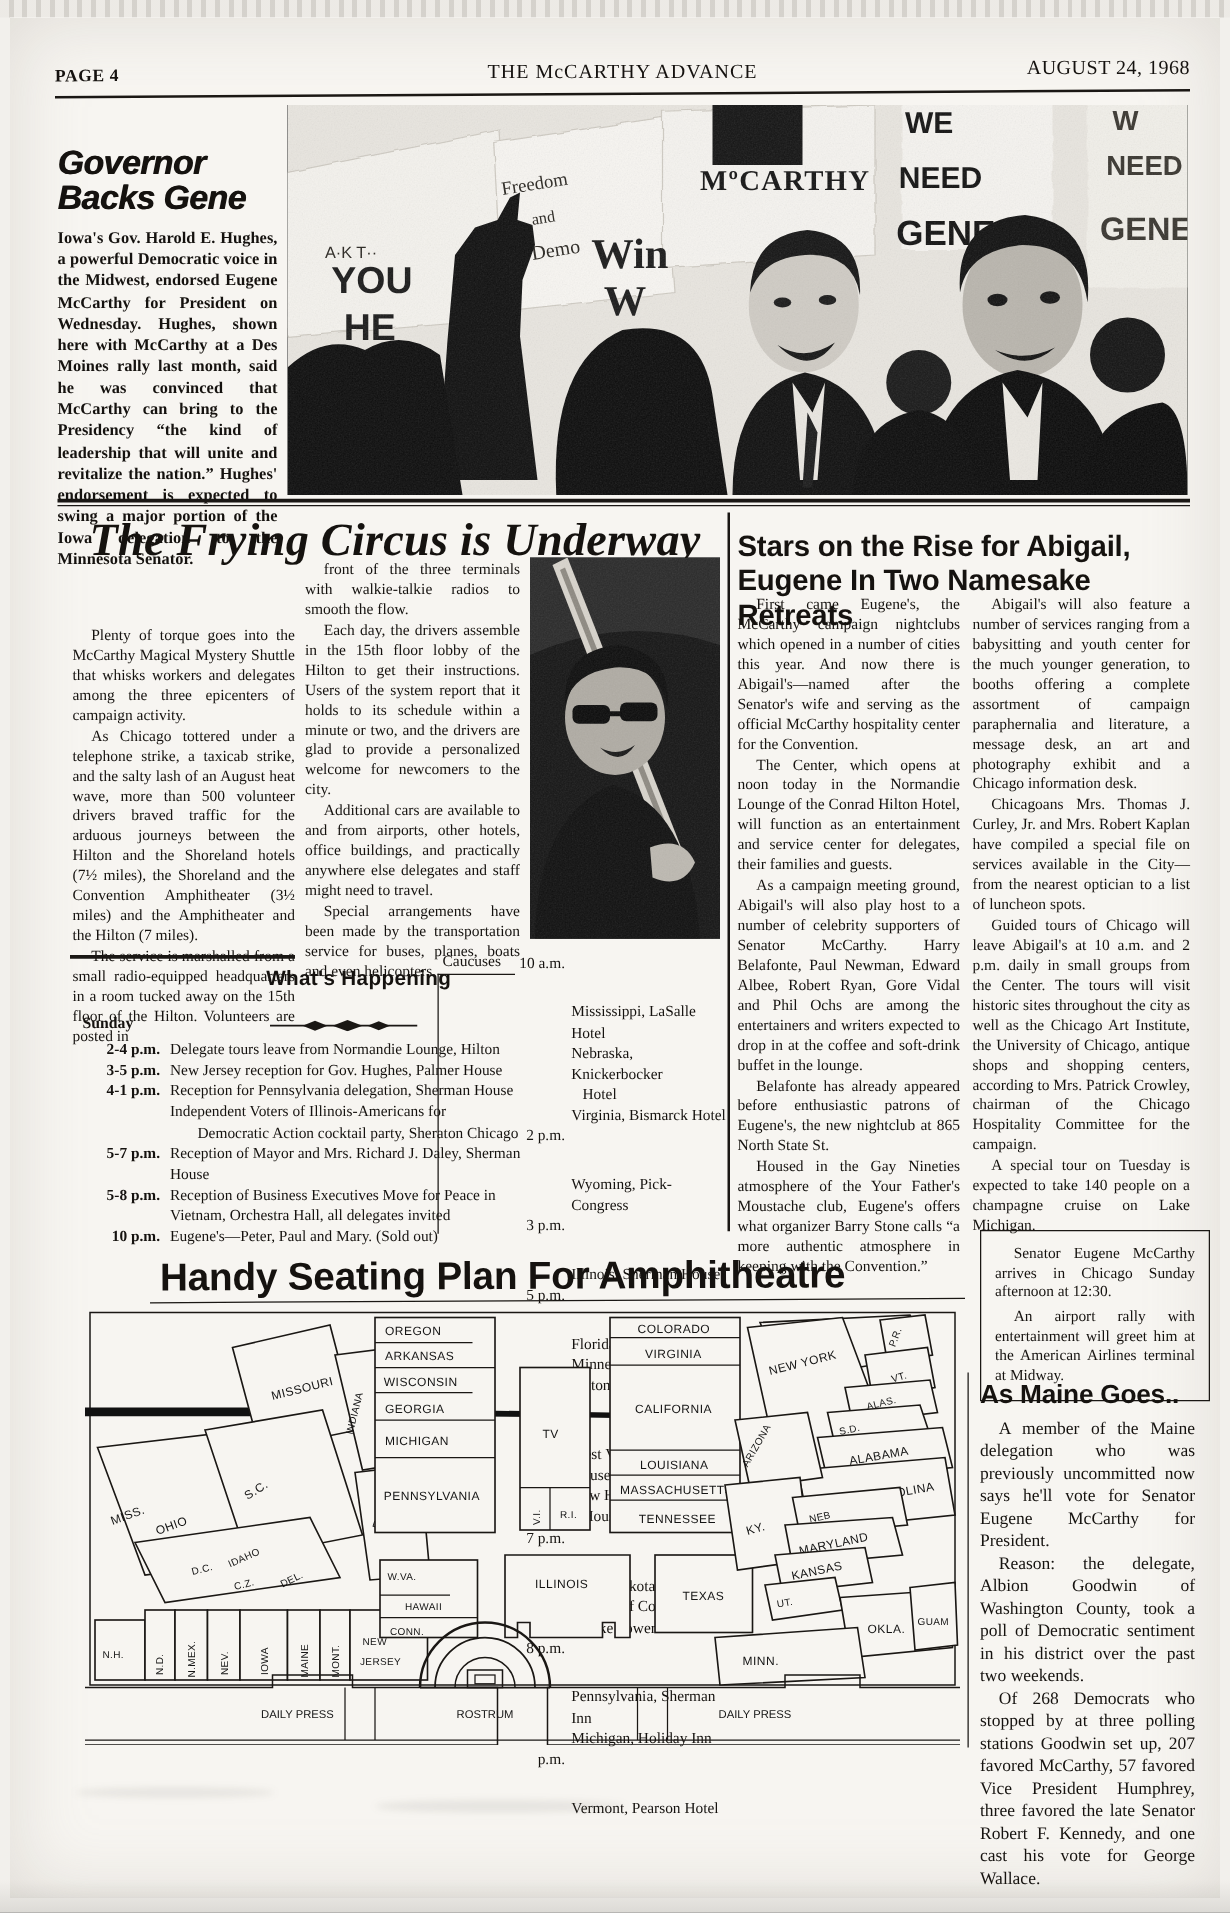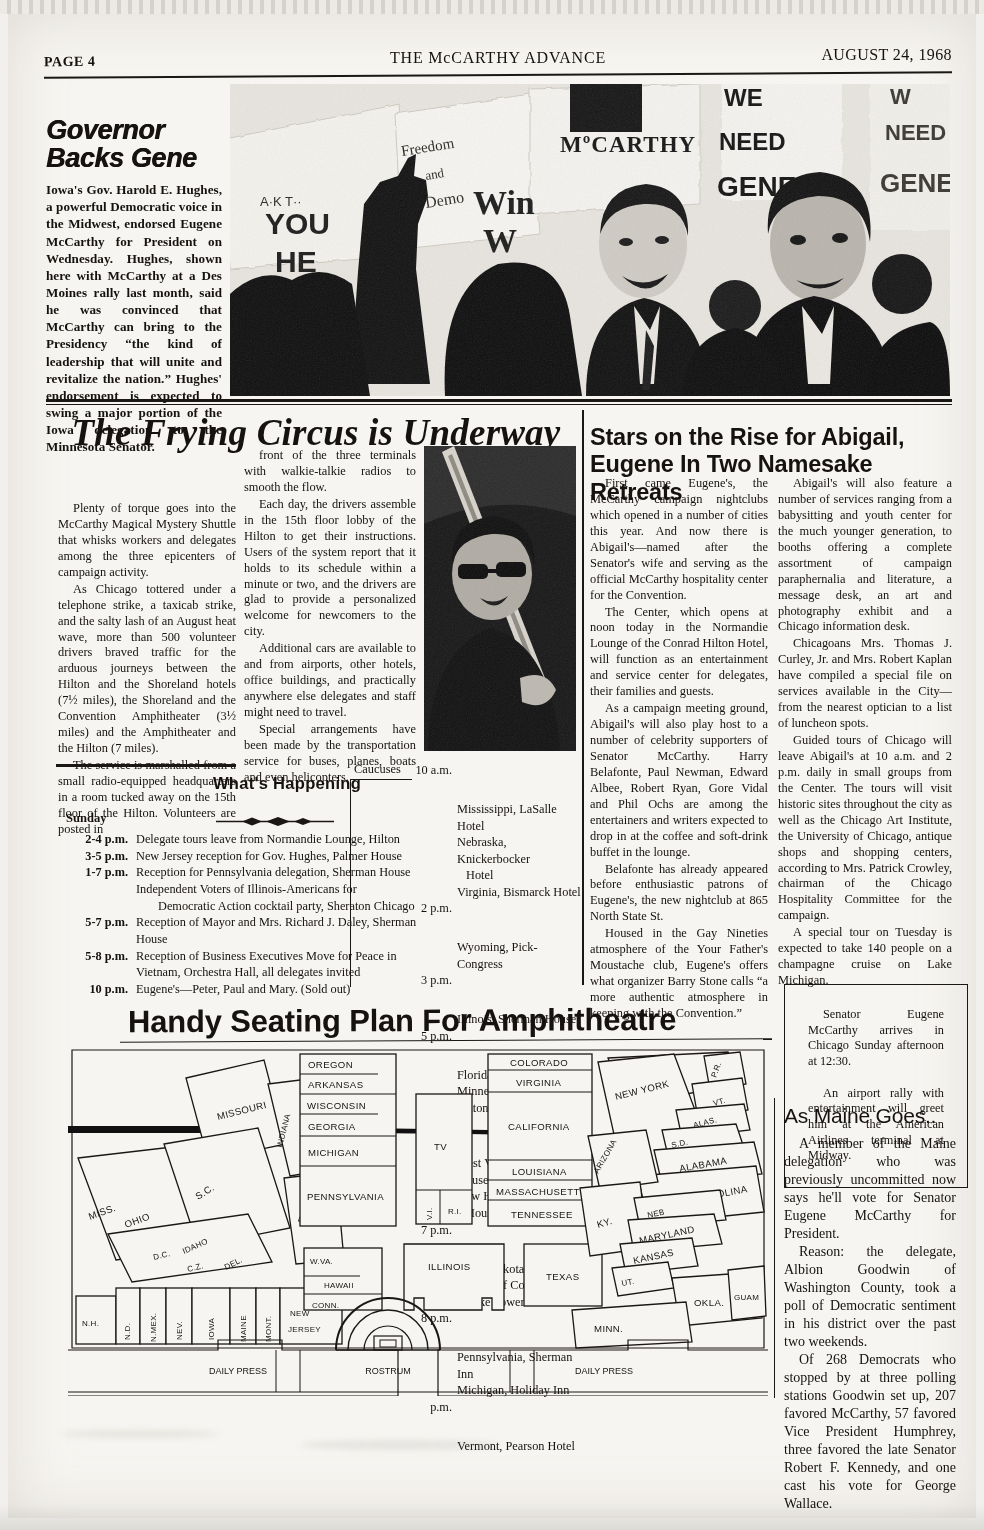--- a/index.html
+++ b/index.html
@@ -181,25 +181,25 @@
   .seatmap { position: absolute; left: 68px; top: 1048px; width: 700px; height: 348px; }
   .seatmap svg { display:block; }
 
   
   .mc-box {
     position: absolute; left: 784px; top: 984px; width: 168px;
     border: 1.6px solid #1a1714;
     padding: 6px 7px 7px 7px;
     font-size: 12.3px; line-height: 1.275; text-align: justify;
   }
-  .mc-box p { margin: 16px; text-indent: 15px; }
+  .mc-box p { margin: 4px; text-indent: 15px; }
   .maine-head {
     position: absolute; left: 784px; top: 1104px; width: 180px;
     font-family: "Liberation Sans", sans-serif;
-    font-weight: normal; font-size: 21px; letter-spacing: -.2px;
+    font-weight: bold; font-size: 21px; letter-spacing: -.2px;
   }
   .maine-body {
     position: absolute; left: 784px; top: 1135px; width: 172px;
     font-size: 14px; line-height: 1.285; text-align: justify;
   }
   .maine-body p { margin: 0; text-indent: 15px; }
 
   .vrule { position: absolute; width: 1px; background: #1a1714; }
   .vrule-thick { position: absolute; width: 2px; background: #1a1714; }
 
@@ -379,21 +379,21 @@
     <div class="wh-list">
       <div class="wh-row">
           <div class="wh-time">2-4 p.m.</div>
           <div class="wh-desc">Delegate tours leave from Normandie Lounge, Hilton</div>
         </div>
       <div class="wh-row">
           <div class="wh-time">3-5 p.m.</div>
           <div class="wh-desc">New Jersey reception for Gov. Hughes, Palmer House</div>
         </div>
       <div class="wh-row">
-          <div class="wh-time">1-7 p.m.</div>
+          <div class="wh-time">4-1 p.m.</div>
           <div class="wh-desc">Reception for Pennsylvania delegation, Sherman House</div>
         </div>
       <div class="wh-cont">Independent Voters of Illinois-Americans for</div>
       <div class="wh-cont2">Democratic  Action cocktail party, Sheraton Chicago</div>
       <div class="wh-row">
           <div class="wh-time">5-7 p.m.</div>
           <div class="wh-desc">Reception of Mayor and Mrs. Richard J. Daley, Sherman</div>
         </div>
       <div class="wh-cont">House</div>
       <div class="wh-row">

